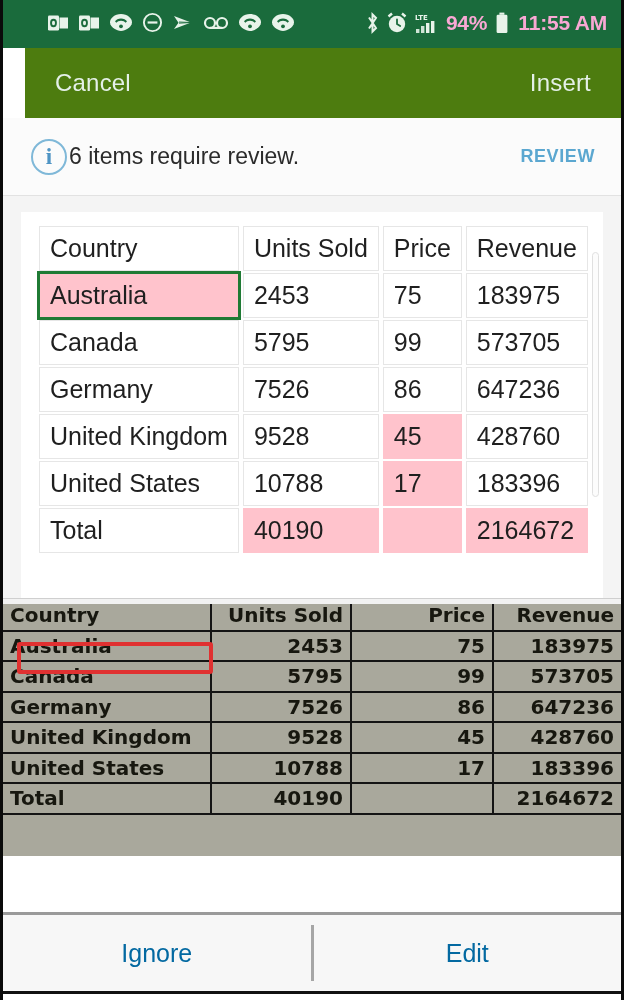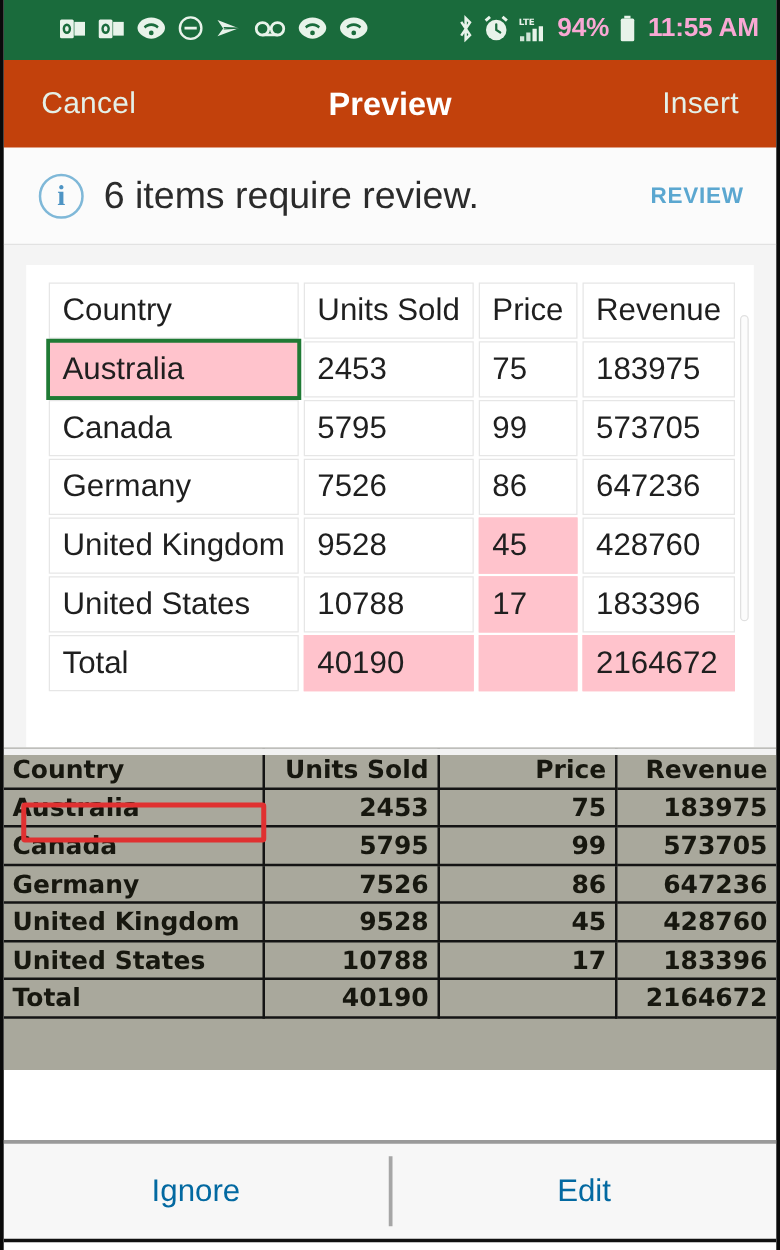--- a/index.html
+++ b/index.html
@@ -33,25 +33,26 @@
   .status-text {
     font-size: 21px; font-weight: bold; letter-spacing: -0.2px;
     color: #f9a8d4;
   }
   .pct { font-size: 21px; font-weight: bold; margin-right: 2px; }
   .clock { font-size: 21px; font-weight: bold; margin-left: 3px; }
 
   
   .appbar {
     height: 70px;
-    background: #c2410c;
+    background: #4d7c0f;
     display: flex;
     align-items: center;
     padding: 17px 30px;
     position: relative;
+    margin-left: 22px;
   }
   .appbar-btn {
     font-size: 24px;
     color: #e4f0e8;
     letter-spacing: 0.2px;
     cursor: pointer;
   }
   .appbar-title {
     position: absolute;
     left: 0; right: 0;
@@ -74,22 +75,22 @@
   }
   .info-icon {
     width: 36px; height: 36px; border-radius: 50%;
     border: 2px solid #7fb8d8;
     display: flex; align-items: center; justify-content: center;
     color: #4e94c4; font-size: 23px; font-weight: bold;
     font-family: "Liberation Serif", serif;
     flex: 0 0 auto;
   }
   .banner-text {
-    margin-left: 16px;
-    font-size: 30px;
+    margin-left: 2px;
+    font-size: 23px;
     color: #2b2b2b;
   }
   .banner-action {
     margin-left: auto;
     font-size: 18px;
     font-weight: bold;
     letter-spacing: 0.6px;
     color: #5ba7d0;
     cursor: pointer;
   }
@@ -299,21 +300,20 @@
             <rect x="4.4" y="0.6" width="5" height="2.2" fill="#e8f3ea"></rect>
             <rect x="1.6" y="2.8" width="10.8" height="18.2" rx="1.3" fill="#e8f3ea"></rect>
           </svg>
       </span>
       <span class="status-text clock">11:55 AM</span>
     </div>
   </div>
 
   <div class="appbar">
     <span class="appbar-btn">Cancel</span>
-    <span class="appbar-title">Preview</span>
     <span class="appbar-btn right">Insert</span>
   </div>
 
   <div class="banner">
     <span class="info-icon">i</span>
     <span class="banner-text">6 items require review.</span>
     <span class="banner-action">REVIEW</span>
   </div>
 
   <div class="table-region">

